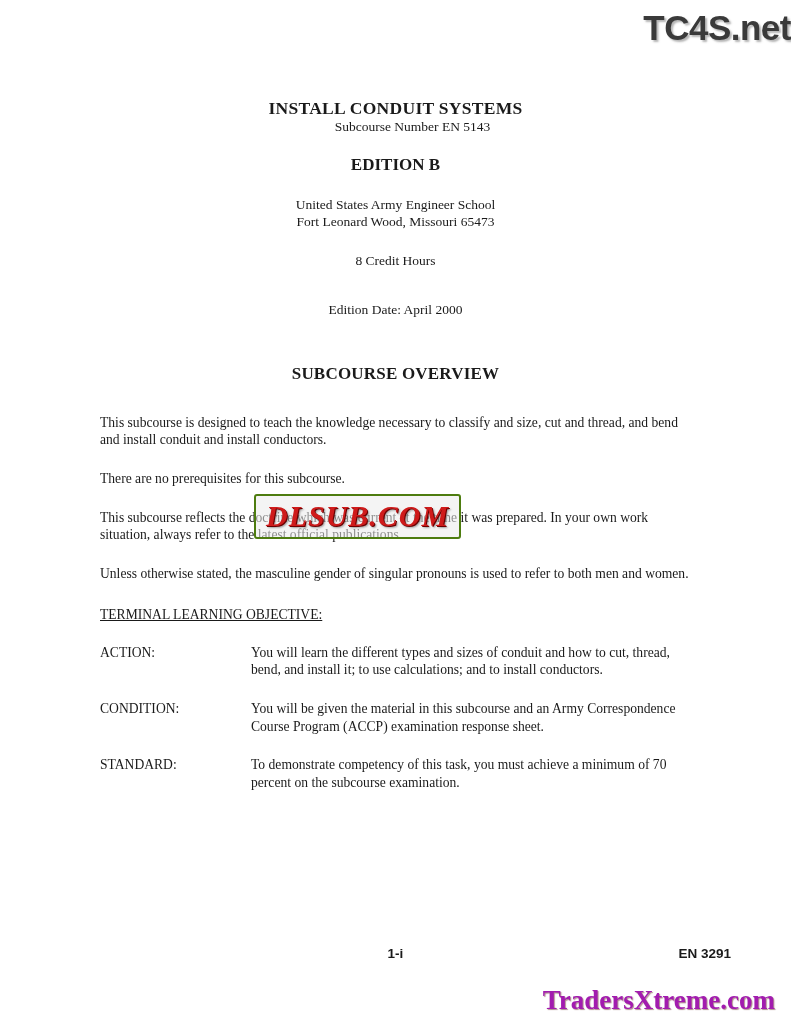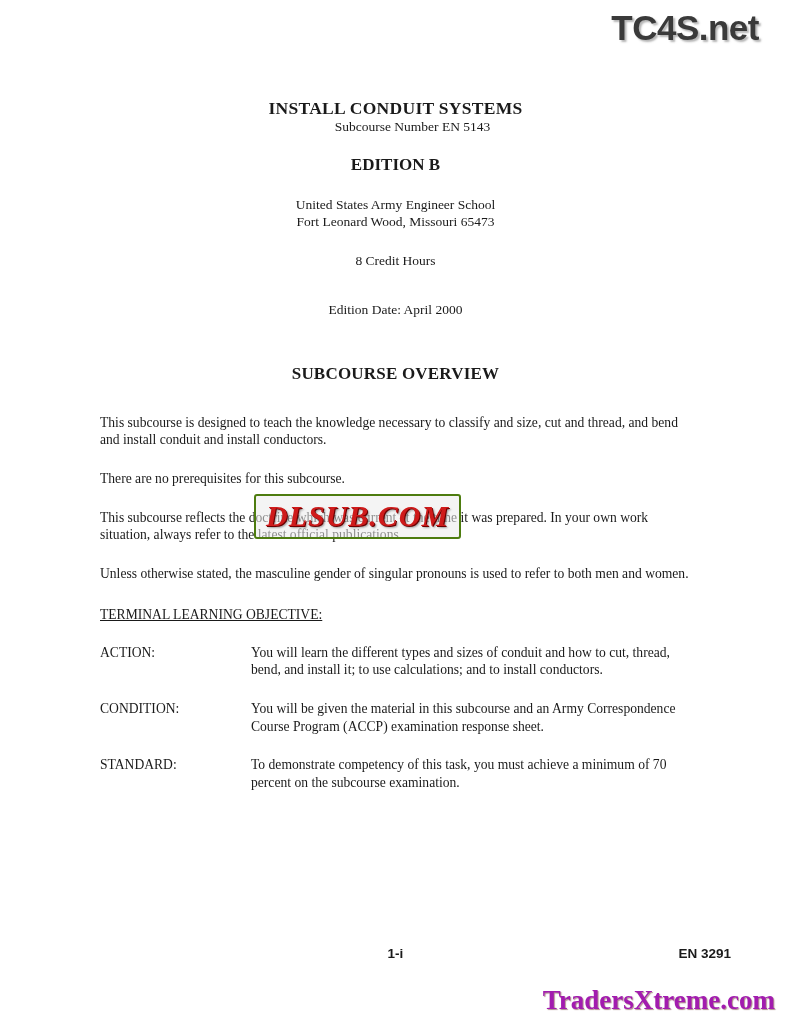--- a/index.html
+++ b/index.html
@@ -18,21 +18,21 @@
 
   .page {
     position: absolute;
     inset: 0;
   }
 
   
   .wm-tc4s {
     position: absolute;
     top: 8px;
-    right: 32px;
+    right: 0;
     font-family: "Liberation Sans", sans-serif;
     font-weight: bold;
     font-size: 35px;
     letter-spacing: -0.5px;
     color: #3a3a3a;
     text-shadow: 2px 2px 2px rgba(120,120,120,0.55);
     white-space: nowrap;
   }
   .wm-dlsub {
     position: absolute;

